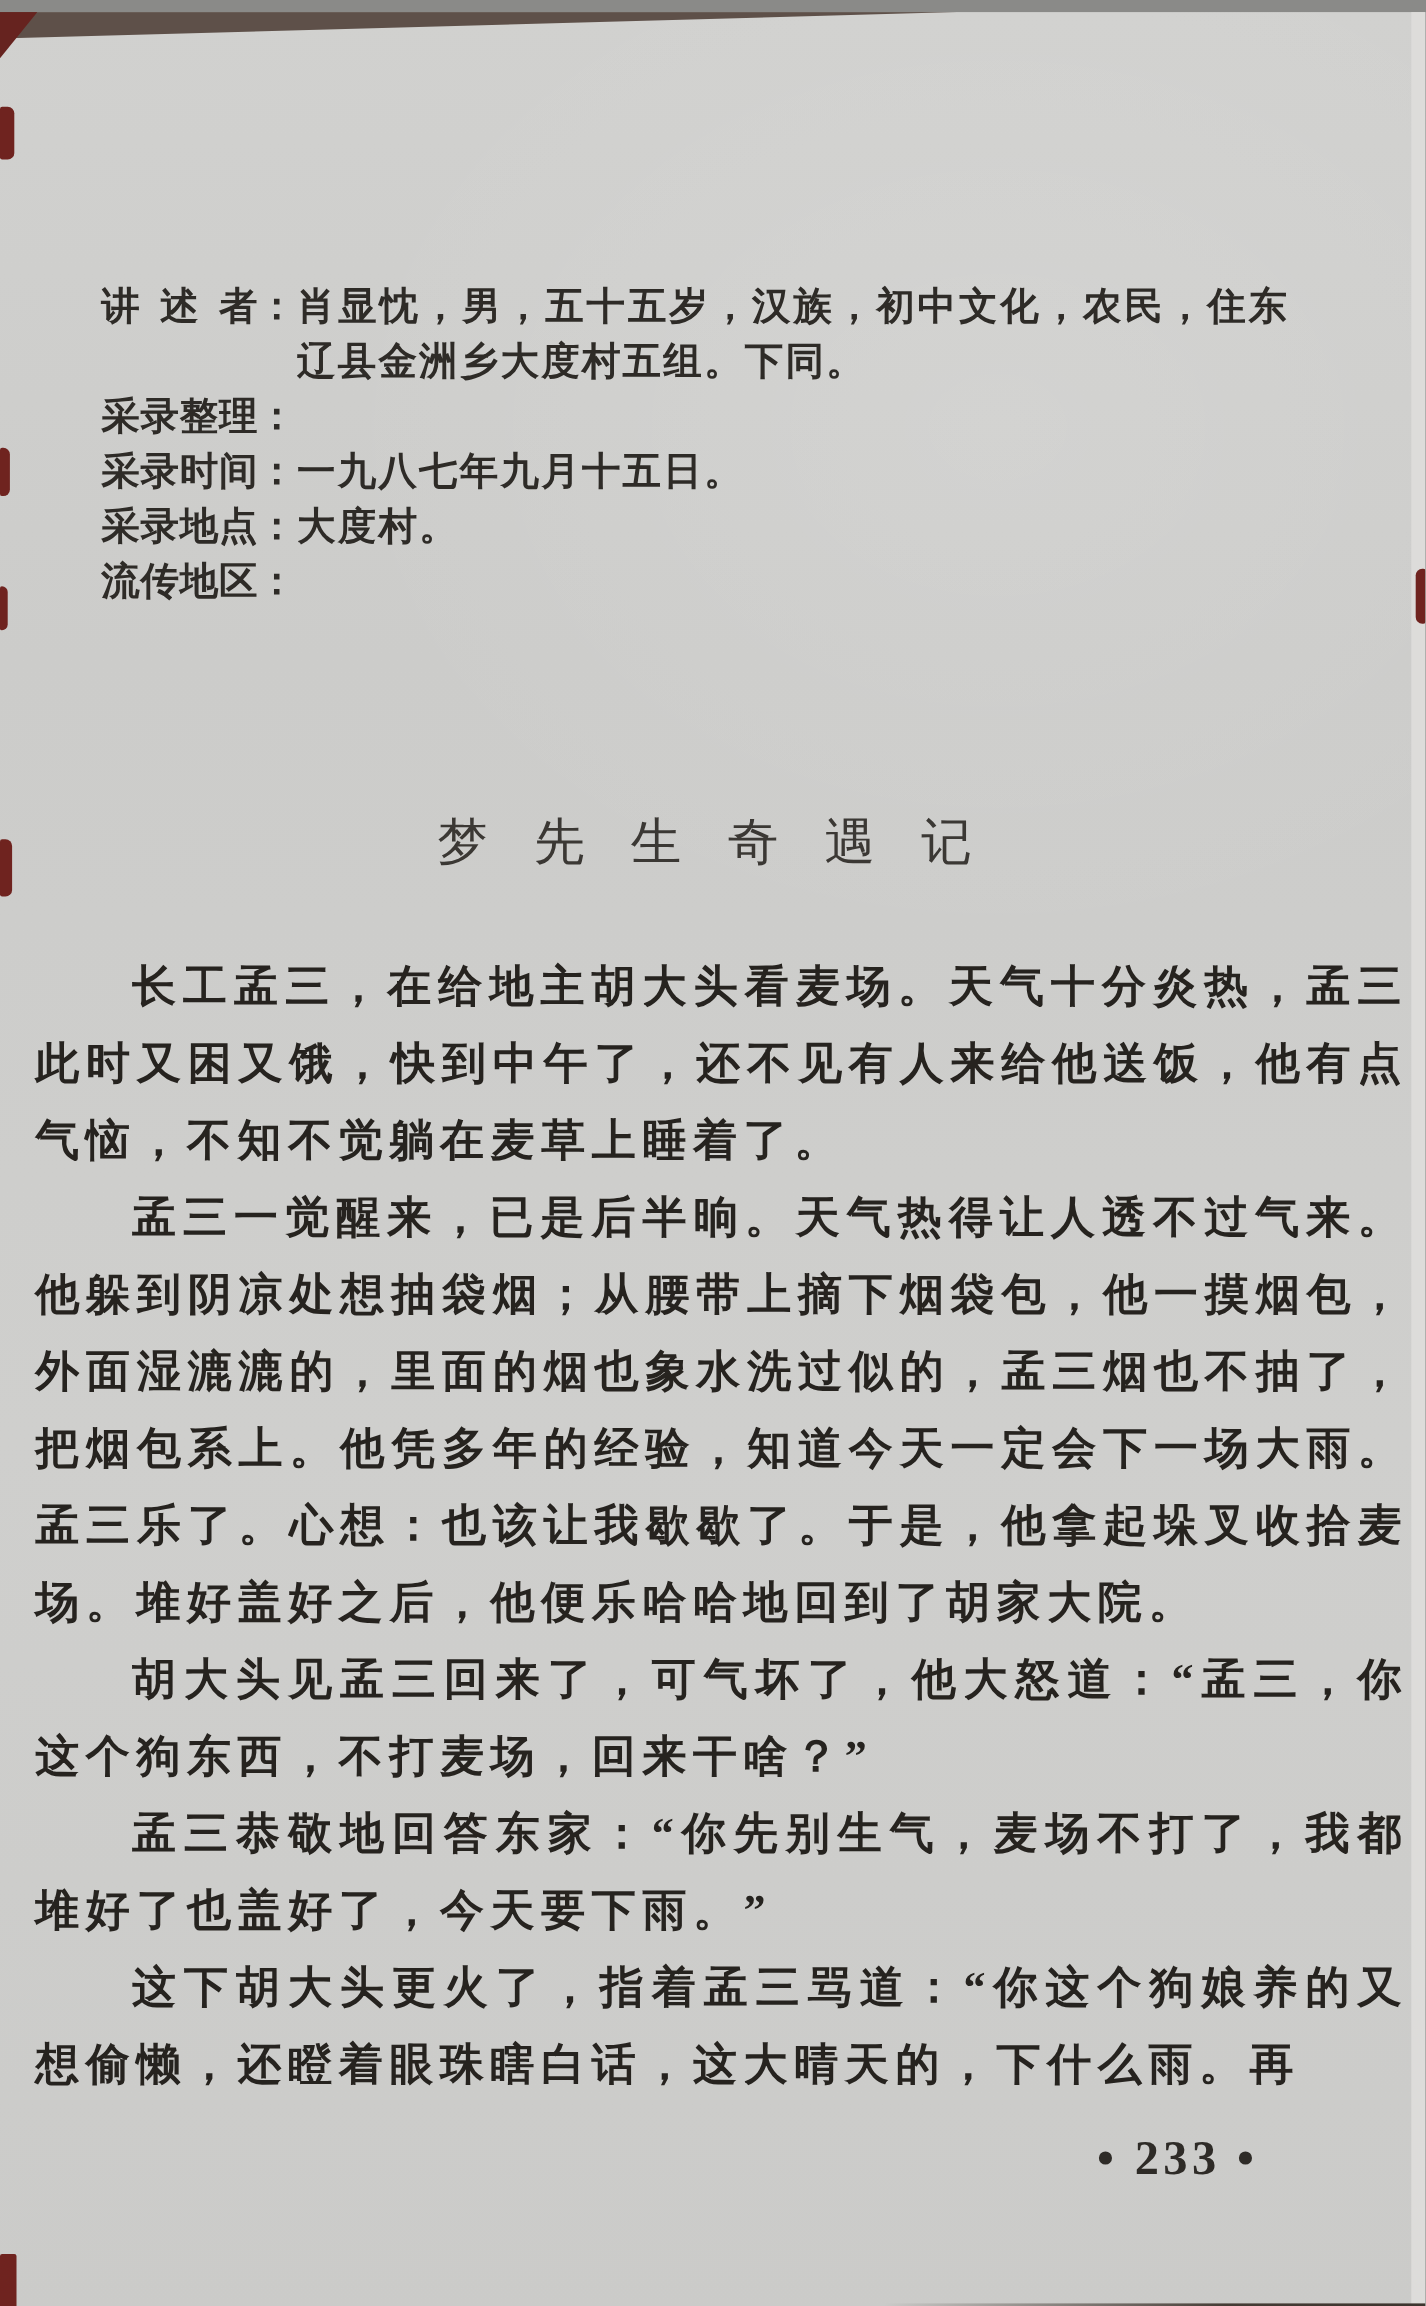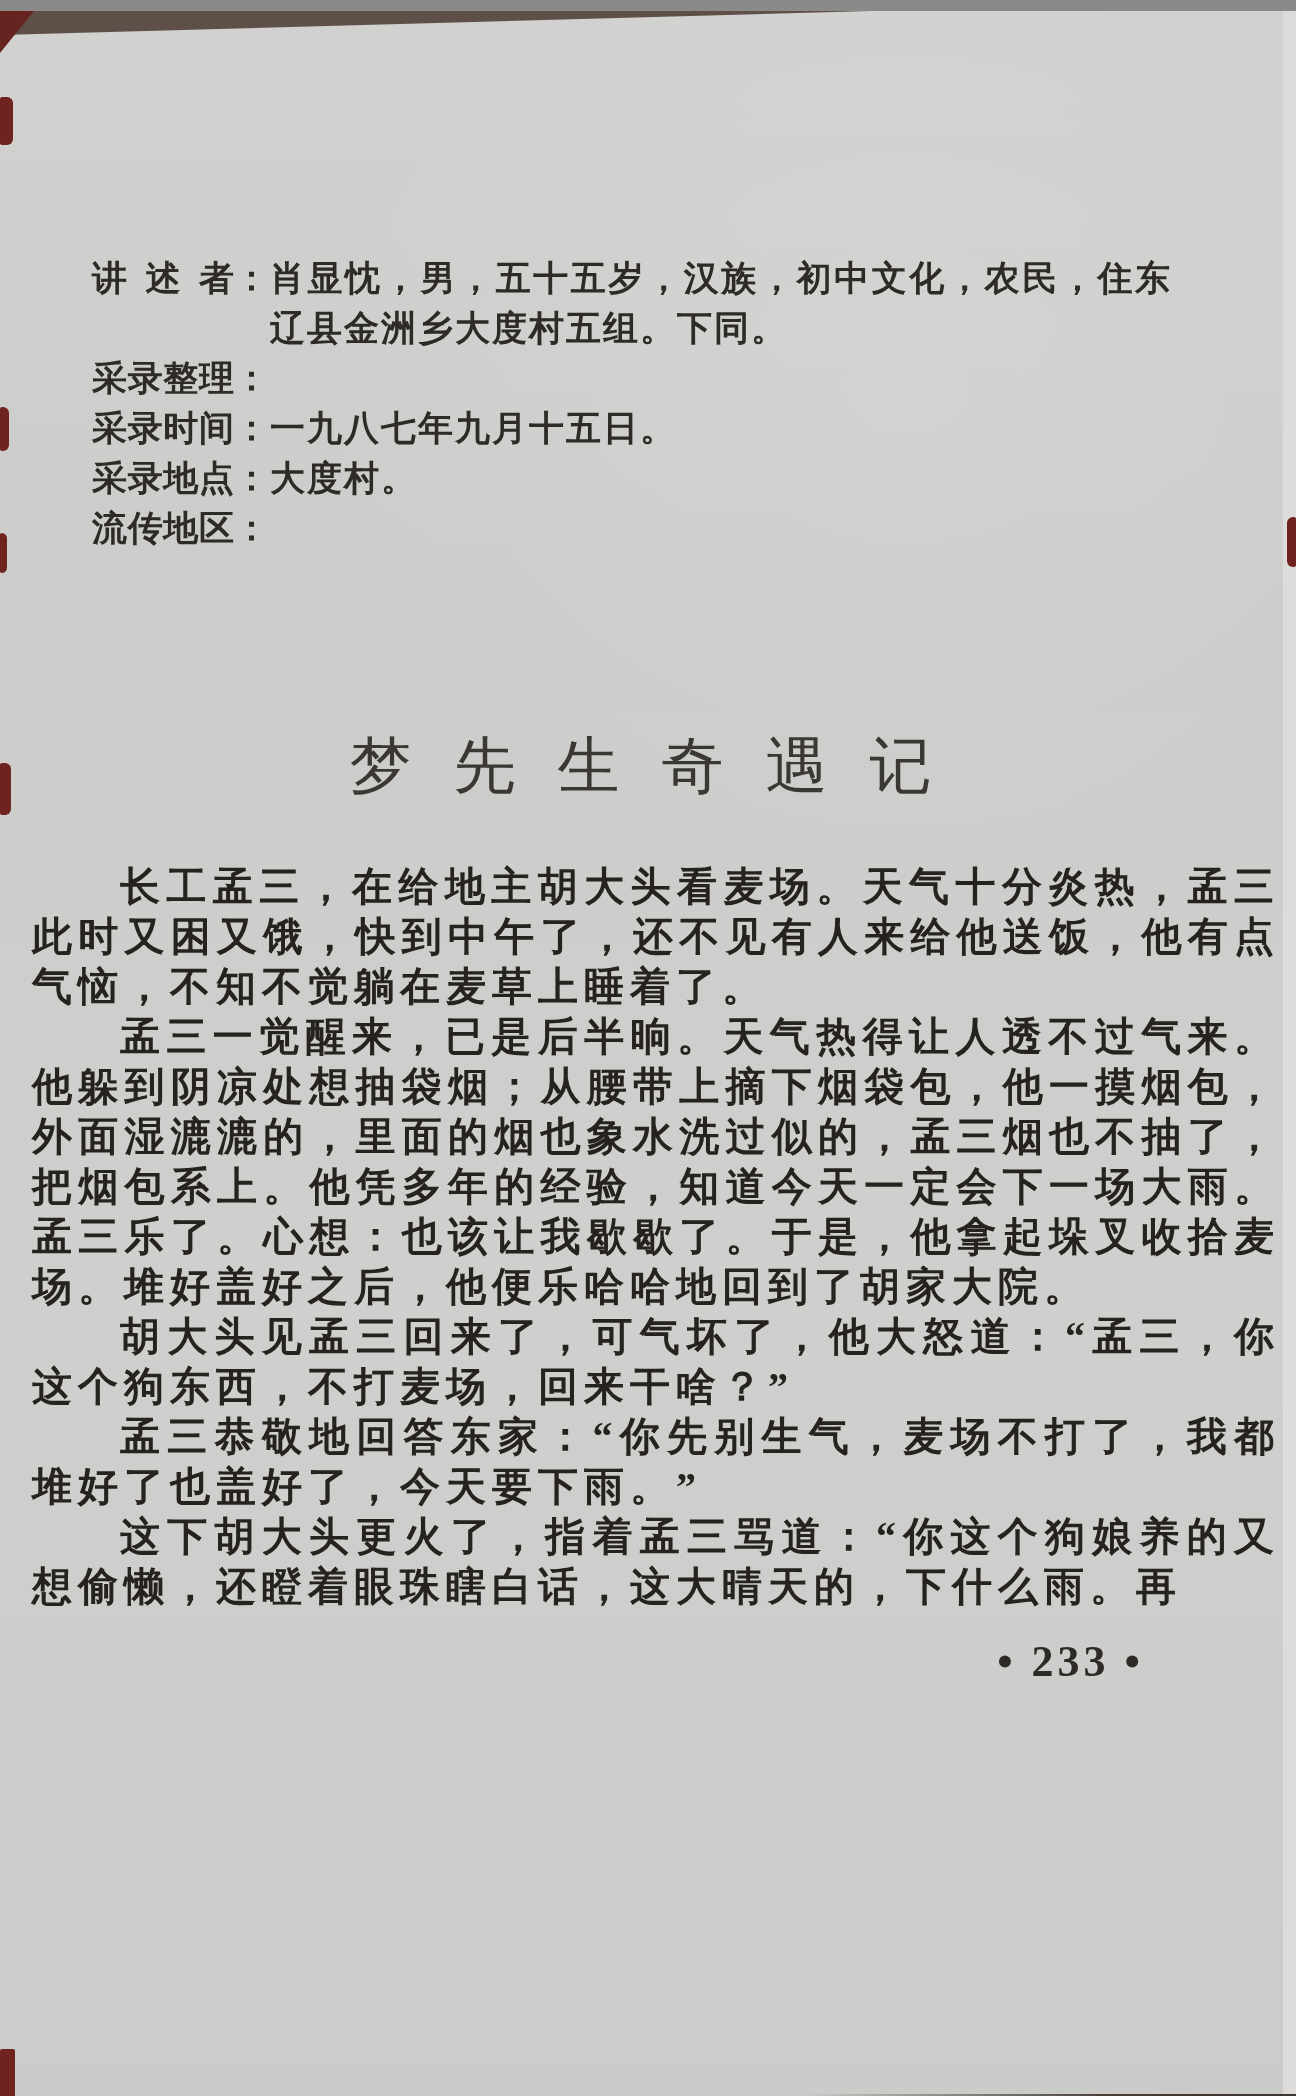--- a/index.html
+++ b/index.html
@@ -36,25 +36,25 @@
   
   .meta { margin: 243px 100px 0 92px; font-size: 35px; line-height: 50px;
     font-weight: 700; color: #2e2b27; }
   .meta-row { display: flex; align-items: flex-start; }
   .meta-label { display: inline-block; width: 142px; text-align: justify;
     text-align-last: justify; letter-spacing: 0; }
   .meta-colon { display: inline-block; width: 36px; }
   .meta-text { width: 902px; text-align: justify; letter-spacing: 2px; }
 
   
-  .title { margin: 180px 0 0 0; text-align: center; font-size: 62px; line-height: 64px;
+  .title { margin: 180px 0 0 0; text-align: center; font-size: 46px; line-height: 64px;
     font-weight: 500; letter-spacing: 42px; padding-left: 27px; color: #3b3834; }
 
   
-  .story { margin: 64px 16px 0 32px; width: 1248px; font-size: 40px; line-height: 50px;
+  .story { margin: 64px 16px 0 32px; width: 1248px; font-size: 40px; line-height: 70px;
     font-weight: 600; color: #26231f; text-align: justify; letter-spacing: 6px; }
   .story p { margin: 0; text-indent: 2.2em; }
 
   
   .pageno { margin-top: 30px; text-align: right; padding-right: 152px;
     font-size: 44px; line-height: 40px; font-weight: 600; letter-spacing: 4px; color: #2e2b27; }
 </style>
 </head>
 <body>
 

